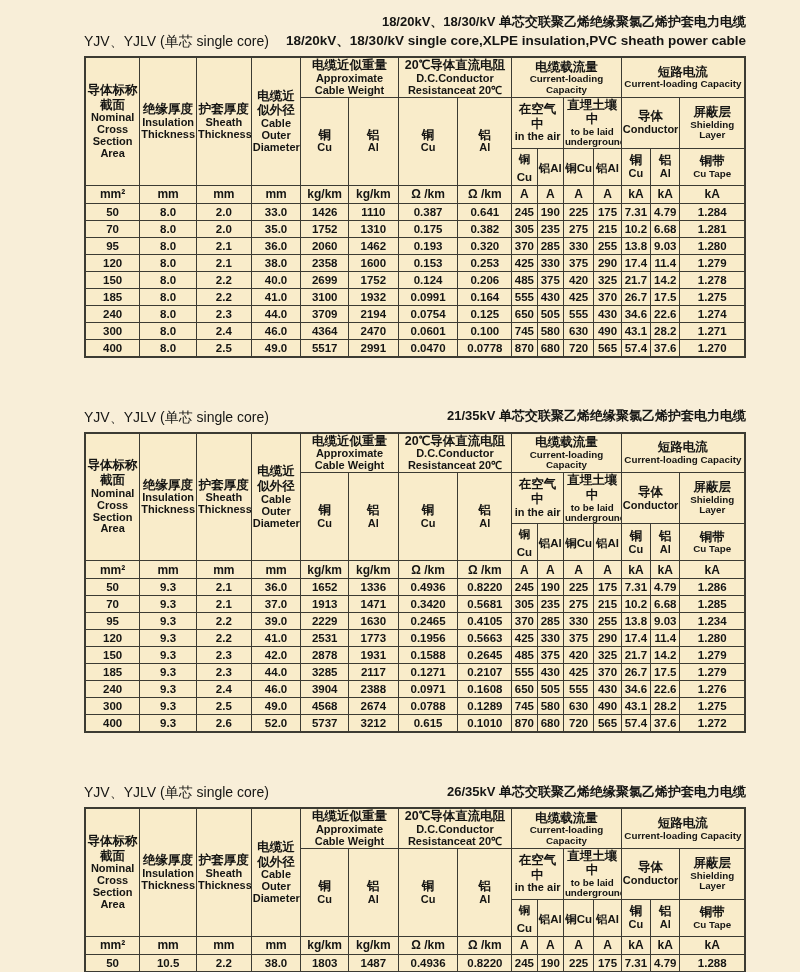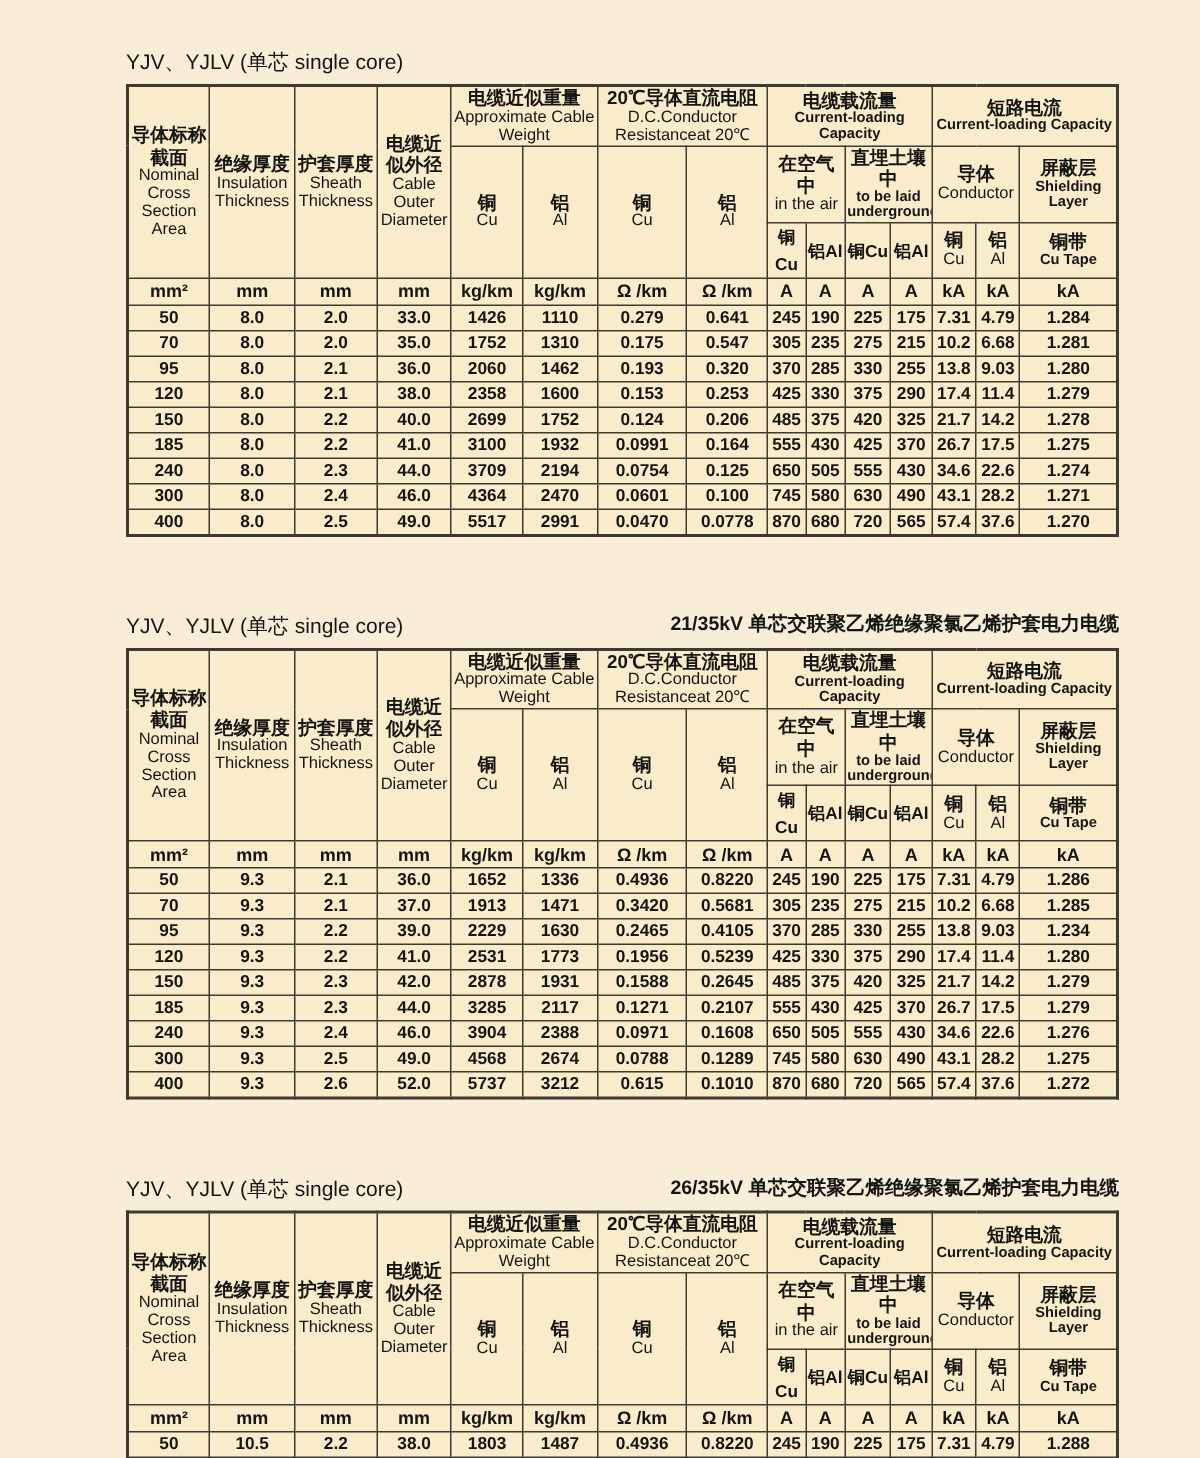--- a/index.html
+++ b/index.html
@@ -30,32 +30,36 @@
     border:1px solid #3c3b33;
     padding:0 1px;text-align:center;vertical-align:middle;
     overflow:hidden;
   }
   thead th{font-weight:700;}
   tr.h-r1 th{height:33px;}
   tr.h-r2 th{height:30px;}
   tr.h-r3 th{height:27px;}
   tr.h-units th{height:17px;font-size:12px;font-weight:700;}
   .zh{display:block;font-size:12.5px;font-weight:700;line-height:1.18;}
-  .en{display:block;font-size:11px;font-weight:400;line-height:1.08;}
+  .en{display:block;font-size:11px;font-weight:700;line-height:1.08;}
   .en-xs{display:block;font-size:9.8px;font-weight:700;line-height:1.05;}
   .inline-metal{font-size:11.5px;font-weight:700;}
   tbody td{height:16px;font-size:11.5px;font-weight:700;letter-spacing:0;}
 </style>
 </head>
 <body>
 
 <div id="tables-host">
   <section class="table-block">
     <div class="title-row">
       <div class="series-label">YJV、YJLV (单芯 single core)</div>
+      <div class="titles">
+        <div class="title-zh">18/20kV、18/30/kV 单芯交联聚乙烯绝缘聚氯乙烯护套电力电缆</div>
+        <div class="title-en">18/20kV、18/30/kV single core,XLPE insulation,PVC sheath power cable</div>
+      </div>
     </div>
     <table class="spec">
       <colgroup>
         <col style="width:54px">
           <col style="width:56px">
           <col style="width:54px">
           <col style="width:49px">
         <col style="width:47px">
           <col style="width:49px">
           <col style="width:59px">
@@ -182,39 +186,39 @@
         </tr>
       </thead>
       <tbody>
           <tr>
             <td>50</td>
             <td>8.0</td>
             <td>2.0</td>
             <td>33.0</td>
             <td>1426</td>
             <td>1110</td>
-            <td>0.279</td>
+            <td>0.387</td>
             <td>0.641</td>
             <td>245</td>
             <td>190</td>
             <td>225</td>
             <td>175</td>
             <td>7.31</td>
             <td>4.79</td>
             <td>1.284</td>
           </tr>
           <tr>
             <td>70</td>
             <td>8.0</td>
             <td>2.0</td>
             <td>35.0</td>
             <td>1752</td>
             <td>1310</td>
             <td>0.175</td>
-            <td>0.547</td>
+            <td>0.382</td>
             <td>305</td>
             <td>235</td>
             <td>275</td>
             <td>215</td>
             <td>10.2</td>
             <td>6.68</td>
             <td>1.281</td>
           </tr>
           <tr>
             <td>95</td>
@@ -530,21 +534,21 @@
             <td>1.234</td>
           </tr>
           <tr>
             <td>120</td>
             <td>9.3</td>
             <td>2.2</td>
             <td>41.0</td>
             <td>2531</td>
             <td>1773</td>
             <td>0.1956</td>
-            <td>0.5239</td>
+            <td>0.5663</td>
             <td>425</td>
             <td>330</td>
             <td>375</td>
             <td>290</td>
             <td>17.4</td>
             <td>11.4</td>
             <td>1.280</td>
           </tr>
           <tr>
             <td>150</td>

